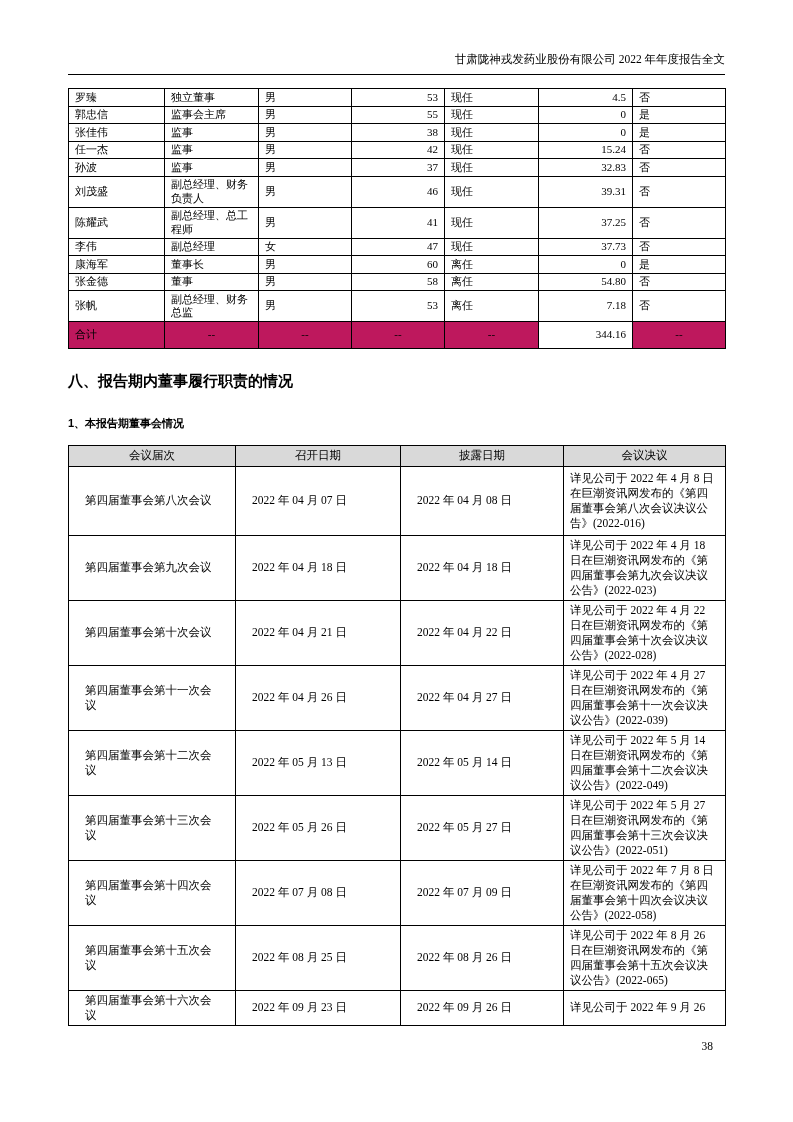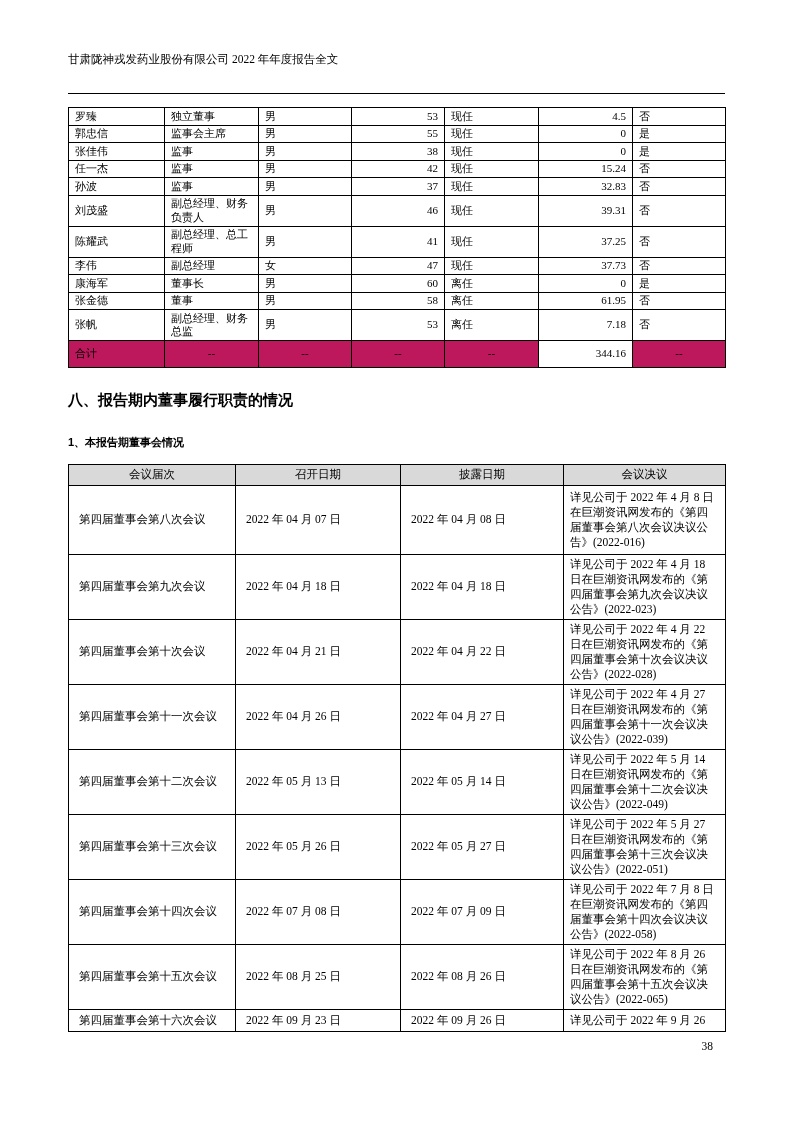--- a/index.html
+++ b/index.html
@@ -10,24 +10,24 @@
     background:#ffffff;
     font-family:"Liberation Serif","DejaVu Serif",serif;
     color:#000;
     overflow:hidden;
   }
   .content { position:absolute; left:68px; top:0; width:657px; }
 
   
   .page-header {
     padding-top:52px;
-    text-align:left;
+    text-align:right;
     font-size:11.5px;
     border-bottom:1.5px solid #000;
-    padding-bottom:26px;
+    padding-bottom:7px;
   }
 
   
   table.doc-table {
     border-collapse:collapse;
     width:657px;
     table-layout:fixed;
     border:1.5px solid #000;
   }
   table.doc-table td, table.doc-table th {
@@ -63,21 +63,21 @@
   }
 
   
   .meetings-table { margin-top:14px; font-size:11.5px; }
   .meetings-table th {
     background:#d9d9d9;
     height:21px;
     text-align:center;
     padding:2px 4px;
   }
-  .meetings-table td { padding:2px 10px; line-height:15px; }
+  .meetings-table td { padding:2px 16px; line-height:15px; }
   .meetings-table tbody tr { height:64px; }
   .meetings-table tbody tr:first-child { height:69px; }
   .meetings-table tbody tr:last-child { height:22px; }
   .meetings-table td.res-cell { padding:2px 6px; }
 
   .page-number {
     position:absolute;
     top:1040px;
     right:80px;
     font-size:11.5px;
@@ -184,21 +184,21 @@
             <td>离任</td>
             <td class="ar">0</td>
             <td>是</td>
           </tr>
           <tr>
             <td>张金德</td>
             <td>董事</td>
             <td>男</td>
             <td class="ar">58</td>
             <td>离任</td>
-            <td class="ar">61.95</td>
+            <td class="ar">54.80</td>
             <td>否</td>
           </tr>
           <tr>
             <td>张帆</td>
             <td>副总经理、财务总监</td>
             <td>男</td>
             <td class="ar">53</td>
             <td>离任</td>
             <td class="ar">7.18</td>
             <td>否</td>

